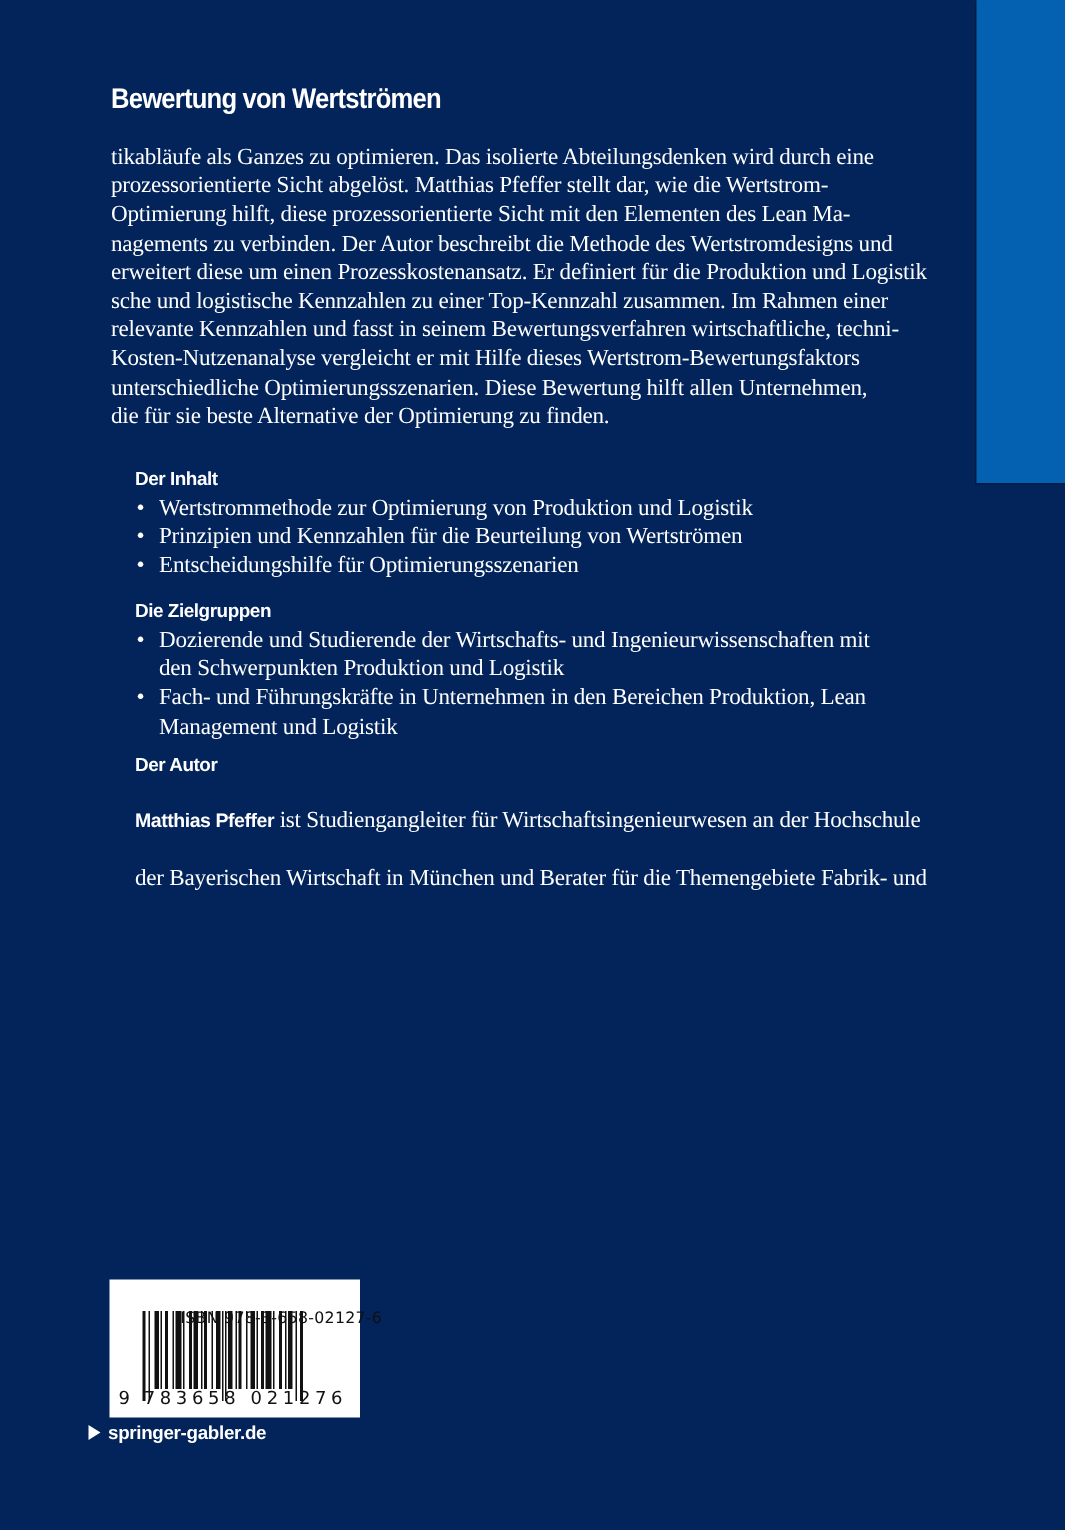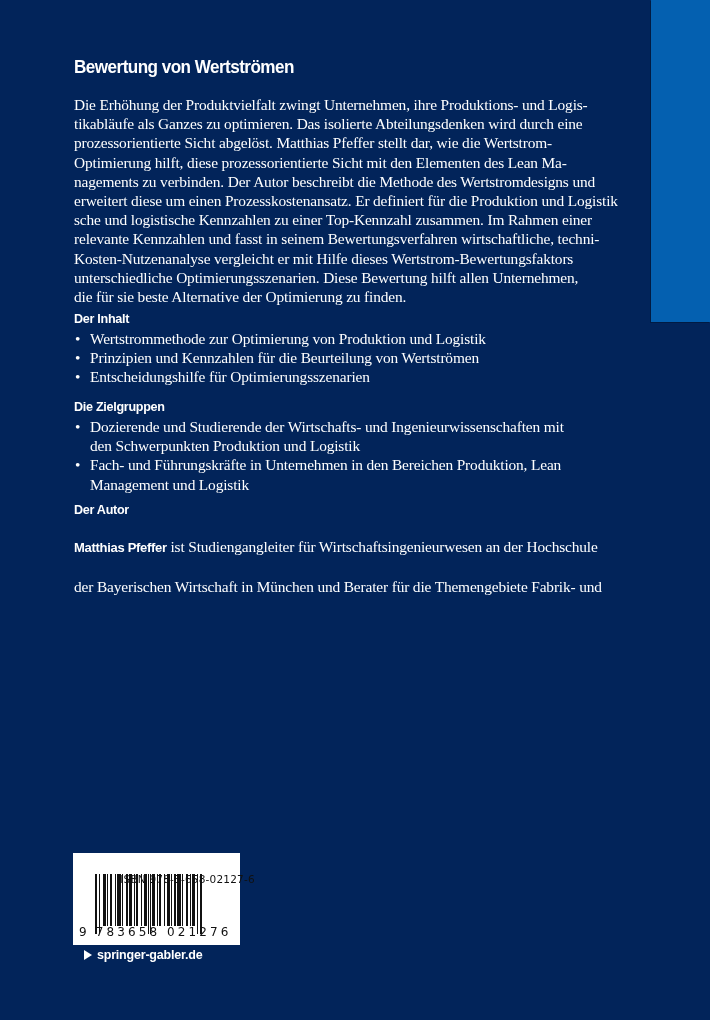--- a/index.html
+++ b/index.html
@@ -35,21 +35,21 @@
       position: absolute; top: 95px; left: 0; width: 520px;
       margin: 0;
     }
     .intro .line { display: block; white-space: nowrap; }
     .section-heading {
       font-family: "Liberation Sans", sans-serif;
       font-weight: bold; font-size: 12.6px;
       letter-spacing: -0.3px;
       margin: 0;
     }
-    .sec { position: absolute; left: 0; width: 540px; }
+    .sec { position: absolute; left: 16px; width: 540px; }
     .sec-inhalt { top: 312px; }
     .sec-ziel { top: 400px; }
     .sec-autor { top: 503px; }
     ul.bullets { list-style: none; margin: 3px 0 0 0; padding: 0; }
     ul.bullets li { position: relative; padding-left: 16px; }
     ul.bullets li .bullet {
       position: absolute; left: 1px; top: 0;
     }
     ul.bullets li .line { display: block; white-space: nowrap; }
     .author-text { margin: 2px 0 0 0; }
@@ -76,41 +76,40 @@
     .bars span { display: block; background: #111; height: 100%; }
     .bars span.gap { background: transparent; }
     .bars span.guard { height: 60px; }
     .barcode-digits {
       position: absolute; left: 6px; top: 72px; width: 155px;
       font-family: "DejaVu Sans", sans-serif; font-size: 12px;
       letter-spacing: 3.1px; white-space: nowrap;
     }
     .barcode-digits .first { margin-right: 6px; }
     .website {
-      position: absolute; left: 84px; top: 948px;
+      position: absolute; left: 59px; top: 948px;
       font-family: "Liberation Sans", sans-serif; font-weight: bold;
       font-size: 12.5px; color: #ffffff; letter-spacing: -0.2px;
       display: flex; align-items: center; gap: 5px;
     }
     .arrow-icon {
       display: inline-block; width: 0; height: 0;
       border-top: 5px solid transparent; border-bottom: 5px solid transparent;
       border-left: 8px solid #ffffff;
     }
   </style>
 </head>
 <body>
 
 <div class="accent-band"></div>
 
 <div class="content">
   <div class="title">Bewertung von Wertströmen</div>
 
   <p class="intro serif">
-    <span class="line">Die Erhöhung der Produktvielfalt zwingt Unternehmen, ihre Produktions- und Logis-</span>
     <span class="line">tikabläufe als Ganzes zu optimieren. Das isolierte Abteilungsdenken wird durch eine</span>
     <span class="line">prozessorientierte Sicht abgelöst. Matthias Pfeffer stellt dar, wie die Wertstrom-</span>
     <span class="line">Optimierung hilft, diese prozessorientierte Sicht mit den Elementen des Lean Ma-</span>
     <span class="line">nagements zu verbinden. Der Autor beschreibt die Methode des Wertstromdesigns und</span>
     <span class="line">erweitert diese um einen Prozesskostenansatz. Er definiert für die Produktion und Logistik</span>
     <span class="line">sche und logistische Kennzahlen zu einer Top-Kennzahl zusammen. Im Rahmen einer</span>
     <span class="line">relevante Kennzahlen und fasst in seinem Bewertungsverfahren wirtschaftliche, techni-</span>
     <span class="line">Kosten-Nutzenanalyse vergleicht er mit Hilfe dieses Wertstrom-Bewertungsfaktors</span>
     <span class="line">unterschiedliche Optimierungsszenarien. Diese Bewertung hilft allen Unternehmen,</span>
     <span class="line">die für sie beste Alternative der Optimierung zu finden.</span>

